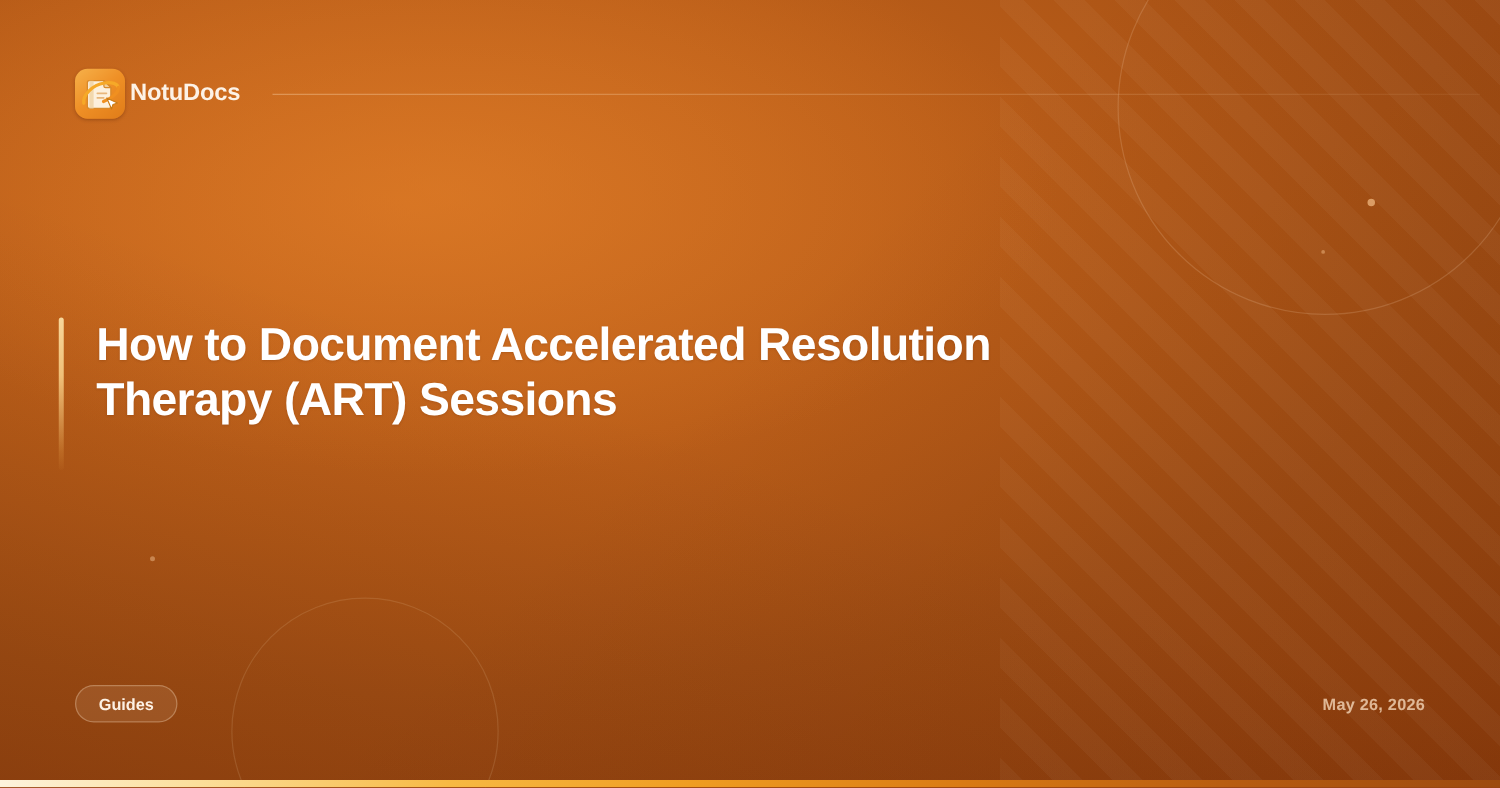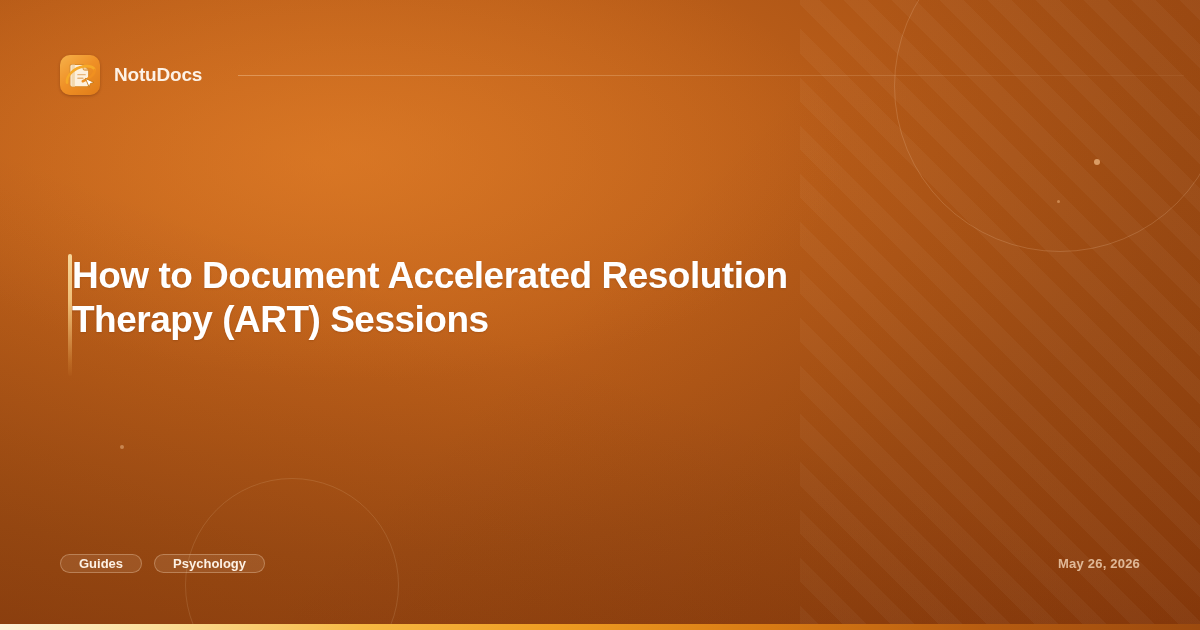--- a/index.html
+++ b/index.html
@@ -72,21 +72,21 @@
   .dot-c { width:4px;  height:4px;  left:120px;  top:445px;  background:rgba(255,215,170,0.40); }
 
   
   .header {
     position:absolute;
     left:60px; top:55px;
     right:16px;
     height:40px;
     display:flex;
     align-items:center;
-    gap:14px;
+    gap:4px;
   }
 
   .logo-mark {
     position:relative;
     width:40px; height:40px;
     border-radius:10px;
     background:linear-gradient(140deg,#f6b14a 0%,#ef9026 48%,#e07c18 100%);
     box-shadow:0 1px 3px rgba(60,20,0,0.30);
     flex:0 0 auto;
     overflow:hidden;
@@ -109,24 +109,25 @@
     margin-right:0;
     background:linear-gradient(90deg,
         rgba(255,226,190,0.34) 0%,
         rgba(255,226,190,0.22) 45%,
         rgba(255,226,190,0.06) 100%);
   }
 
   
   .title-block {
     position:absolute;
-    left:68px;
+    left:47px;
     top:254px;
     width:860px;
     display:flex;
+    gap:26px;
   }
   .title-accent {
     width:4px;
     min-height:122px;
     border-radius:2px;
     background:linear-gradient(180deg,
         #f7d79b 0%,
         #f0c079 38%,
         rgba(214,140,60,0.35) 88%,
         rgba(214,140,60,0.05) 100%);
@@ -147,21 +148,21 @@
     position:absolute;
     left:60px; right:60px;
     bottom:52px;
     height:30px;
     display:flex;
     align-items:center;
     justify-content:space-between;
   }
   .tags { display:flex; align-items:center; gap:12px; }
   .tag {
-    height:19px;
+    height:30px;
     padding:0 18px;
     display:inline-flex;
     align-items:center;
     border-radius:15px;
     font-size:13px;
     font-weight:700;
     color:#fdf1e4;
     background:rgba(255,235,210,0.10);
     border:1px solid rgba(255,232,205,0.30);
     white-space:nowrap;
@@ -232,19 +233,18 @@
   </div>
 
   <div class="title-block">
     <div class="title-accent"></div>
     <h1 class="title-text">How to Document Accelerated Resolution Therapy (ART) Sessions</h1>
   </div>
 
   <div class="footer">
     <div class="tags">
       <span class="tag">Guides</span>
-      <span class="tag">Psychology</span>
     </div>
     <div class="date">May 26, 2026</div>
   </div>
 
   <div class="bottom-bar"></div>
 </div>
 
 </body></html>

